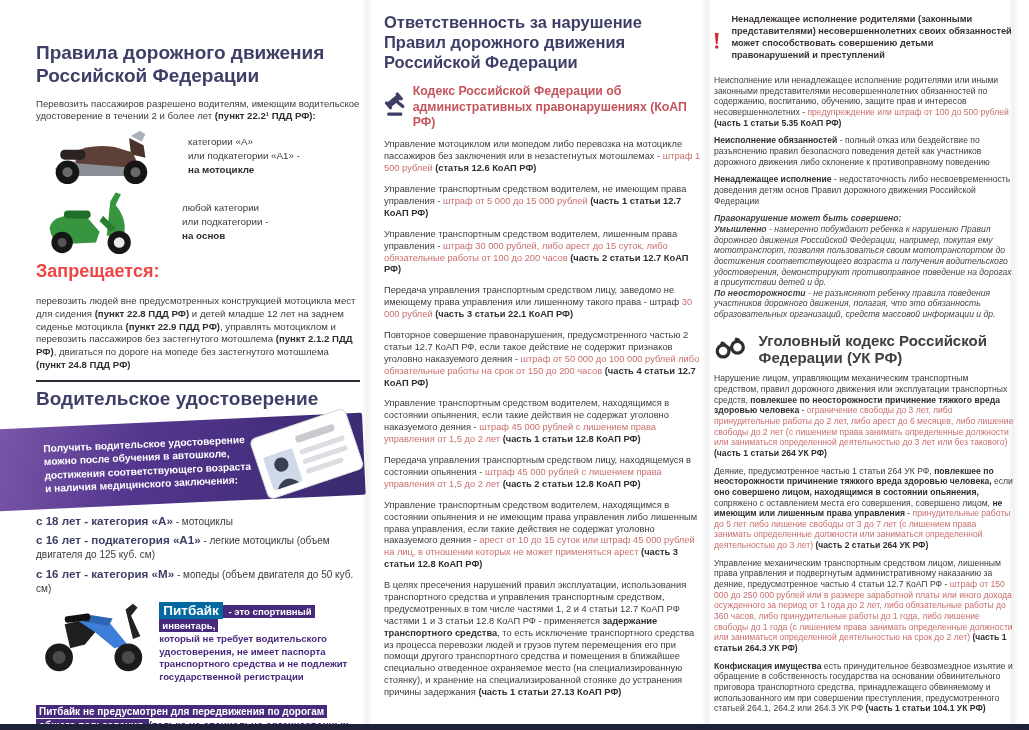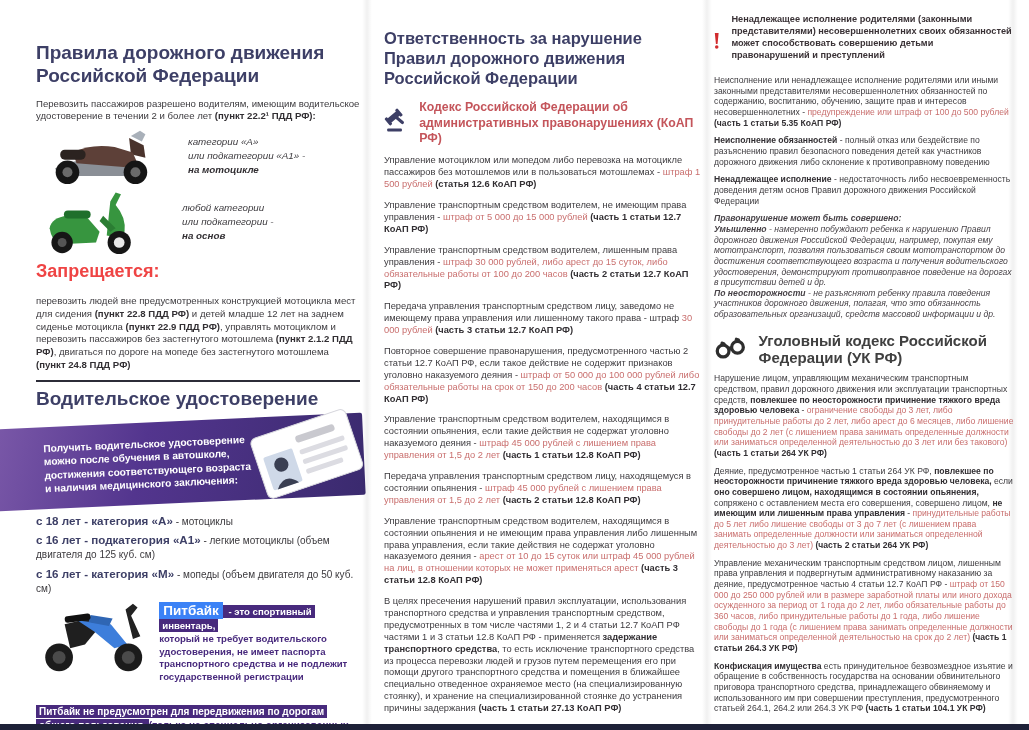--- a/index.html
+++ b/index.html
@@ -1,69 +1,69 @@
 <!DOCTYPE html>
 <html><head>
 <meta charset="utf-8">
 <style>
   html,body{margin:0;padding:0;background:#e8e8e8;}
   .page{position:relative;width:1029px;height:730px;background:#ffffff;overflow:hidden;
         font-family:"Liberation Sans", sans-serif;color:#3c3a3e;}
   .col{position:absolute;}
   .col-left{left:36px;top:42px;width:324px;}
-  .col-mid{left:384px;top:28px;width:318px;}
+  .col-mid{left:384px;top:12px;width:318px;}
   .col-right{left:714px;top:14px;width:300px;}
 
   h1{margin:0;font-size:19px;line-height:1.2;color:#3d3f66;font-weight:700;}
   .h-red{margin:0;font-size:18px;line-height:1.2;color:#ef4444;font-weight:700;}
   .mid-title{font-size:16.5px;line-height:1.22;color:#3d3f66;font-weight:700;margin:0;}
 
   .para{white-space:pre-line;}
   .intro{margin-top:10px;font-size:9.6px;line-height:1.34;}
   .body-sm{margin-top:12px;font-size:9.6px;line-height:1.34;}
 
   .veh-row{display:flex;align-items:center;margin-top:4px;}
-  .veh-cap{margin-left:22px;font-size:9.8px;line-height:1.42;font-style:italic;}
+  .veh-cap{margin-left:22px;font-size:9.8px;line-height:1.42;}
 
   .divider{margin-top:8px;border-top:2px solid #2c2c38;width:100%;}
 
   .banner{position:relative;margin:10px 0 0 -40px;width:368px;box-sizing:border-box;
           padding:15px 112px 13px 48px;transform:rotate(-2.6deg);
           background:linear-gradient(105deg,#7a58a8 0%,#53358e 40%,#3a2a6e 100%);
           color:#fff;font-weight:700;font-size:10.2px;line-height:1.32;border-radius:2px;}
   .id-card{position:absolute;right:6px;top:6px;width:102px;transform:rotate(-16deg);}
 
   .ages{margin-top:10px;font-size:10px;line-height:1.42;}
   .age-line{margin-top:3px;}
 
   .pit-row{display:flex;align-items:flex-start;margin-top:6px;}
   .pit-def{margin-left:6px;width:202px;font-size:9.6px;line-height:1.33;font-weight:700;color:#482a7d;}
   .pit-note{margin-top:21px;font-size:10px;line-height:1.36;}
 
   .sec-hdr{display:flex;align-items:flex-start;margin-top:12px;}
-  .sec-hdr .txt{margin-left:12px;font-weight:700;color:#c4555b;font-size:12.3px;line-height:1.25;}
+  .sec-hdr .txt{margin-left:5px;font-weight:700;color:#c4555b;font-size:12.3px;line-height:1.25;}
   .uk-hdr .txt{color:#404040;font-size:15px;margin-left:12px;line-height:1.15;font-weight:700;}
 
   .mid-para{margin-top:9px;font-size:9.3px;line-height:1.28;white-space:pre-line;}
 
   .warn-row{display:flex;align-items:flex-start;}
   .warn-txt{margin-left:12px;font-size:9.2px;line-height:1.3;font-weight:700;color:#3a3236;}
   .r-para{margin-top:7px;font-size:8.6px;line-height:1.24;white-space:pre-line;}
   .italic-block{color:#474247;}
 
   
   .seg-n{}
   .seg-b{font-weight:700;color:#322f33;text-align:center;}
   .seg-r{color:#c96f6e;}
   .seg-bn2{font-weight:700;color:#3d3f66;font-size:11.6px;}
   .seg-i{font-style:italic;}
   .seg-bi{font-style:italic;font-weight:700;}
   .seg-hl{background:#482a7d;color:#fff;font-weight:700;padding:1px 3px;
           -webkit-box-decoration-break:clone;box-decoration-break:clone;}
-  .seg-hlbig{background:#3b82f6;color:#fff;font-weight:700;font-size:13.5px;padding:1px 4px;}
+  .seg-hlbig{background:#0369a1;color:#fff;font-weight:700;font-size:13.5px;padding:1px 4px;}
   .seg-bp{color:#482a7d;font-weight:700;}
 
   .fold{position:absolute;top:0;bottom:0;width:10px;
         background:linear-gradient(to right,rgba(0,0,0,0),rgba(0,0,0,0.06),rgba(0,0,0,0));}
   .bottom-bar{position:absolute;left:0;right:0;bottom:0;height:6px;background:#1e2138;}
 </style>
 </head>
 <body>
 
 <div class="page">
@@ -158,24 +158,24 @@
           <rect x="6" y="9" width="24" height="11" rx="2"></rect>
           <rect x="2" y="6" width="6" height="17" rx="2"></rect>
           <rect x="28" y="6" width="6" height="17" rx="2"></rect>
         </g>
         <rect x="16" y="16" width="24" height="6" rx="3" transform="rotate(40 28 19)" fill="#3d3f66"></rect>
         <rect x="6" y="36" width="28" height="6" rx="2" fill="#3d3f66"></rect>
       </svg>
       <div class="txt">Кодекс Российской Федерации об административных правонарушениях (КоАП РФ)</div>
     </div>
 
-    <div class="mid-para"><span class="seg-n">Управление мотоциклом или мопедом либо перевозка на мотоцикле пассажиров без мотошлемов или в пользоваться мотошлемах - </span><span class="seg-r">штраф 1 500 рублей </span><span class="seg-b">(статья 12.6 КоАП РФ)</span></div>
+    <div class="mid-para"><span class="seg-n">Управление мотоциклом или мопедом либо перевозка на мотоцикле пассажиров без заключения или в незастегнутых мотошлемах - </span><span class="seg-r">штраф 1 500 рублей </span><span class="seg-b">(статья 12.6 КоАП РФ)</span></div>
     <div class="mid-para"><span class="seg-n">Управление транспортным средством водителем, не имеющим права управления - </span><span class="seg-r">штраф от 5 000 до 15 000 рублей </span><span class="seg-b">(часть 1 статьи 12.7 КоАП РФ)</span></div>
     <div class="mid-para"><span class="seg-n">Управление транспортным средством водителем, лишенным права управления - </span><span class="seg-r">штраф 30 000 рублей, либо арест до 15 суток, либо обязательные работы от 100 до 200 часов </span><span class="seg-b">(часть 2 статьи 12.7 КоАП РФ)</span></div>
-    <div class="mid-para"><span class="seg-n">Передача управления транспортным средством лицу, заведомо не имеющему права управления или лишенному такого права - штраф </span><span class="seg-r">30 000 рублей </span><span class="seg-b">(часть 3 статьи 12.7 КоАП РФ)</span></div>
+    <div class="mid-para"><span class="seg-n">Передача управления транспортным средством лицу, заведомо не имеющему права управления или лишенному такого права - штраф </span><span class="seg-r">30 000 рублей </span><span class="seg-b">(часть 3 статьи 22.1 КоАП РФ)</span></div>
     <div class="mid-para"><span class="seg-n">Повторное совершение правонарушения, предусмотренного частью 2 статьи 12.7 КоАП РФ, если такое действие не содержит признаков уголовно наказуемого деяния - </span><span class="seg-r">штраф от 50 000 до 100 000 рублей либо обязательные работы на срок от 150 до 200 часов </span><span class="seg-b">(часть 4 статьи 12.7 КоАП РФ)</span></div>
     <div class="mid-para"><span class="seg-n">Управление транспортным средством водителем, находящимся в состоянии опьянения, если такие действия не содержат уголовно наказуемого деяния - </span><span class="seg-r">штраф 45 000 рублей с лишением права управления от 1,5 до 2 лет </span><span class="seg-b">(часть 1 статьи 12.8 КоАП РФ)</span></div>
     <div class="mid-para"><span class="seg-n">Передача управления транспортным средством лицу, находящемуся в состоянии опьянения - </span><span class="seg-r">штраф 45 000 рублей с лишением права управления от 1,5 до 2 лет </span><span class="seg-b">(часть 2 статьи 12.8 КоАП РФ)</span></div>
     <div class="mid-para"><span class="seg-n">Управление транспортным средством водителем, находящимся в состоянии опьянения и не имеющим права управления либо лишенным права управления, если такие действия не содержат уголовно наказуемого деяния - </span><span class="seg-r">арест от 10 до 15 суток или штраф 45 000 рублей на лиц, в отношении которых не может применяться арест </span><span class="seg-b">(часть 3 статьи 12.8 КоАП РФ)</span></div>
     <div class="mid-para"><span class="seg-n">В целях пресечения нарушений правил эксплуатации, использования транспортного средства и управления транспортным средством, предусмотренных в том числе частями 1, 2 и 4 статьи 12.7 КоАП РФ частями 1 и 3 статьи 12.8 КоАП РФ - применяется </span><span class="seg-b">задержание транспортного средства</span><span class="seg-n">, то есть исключение транспортного средства из процесса перевозки людей и грузов путем перемещения его при помощи другого транспортного средства и помещения в ближайшее специально отведенное охраняемое место (на специализированную стоянку), и хранение на специализированной стоянке до устранения причины задержания </span><span class="seg-b">(часть 1 статьи 27.13 КоАП РФ)</span></div>
   </div>
 
   <div class="col col-right">
     <div class="warn-row">
       <svg width="17" height="54" viewBox="0 0 20 62">

